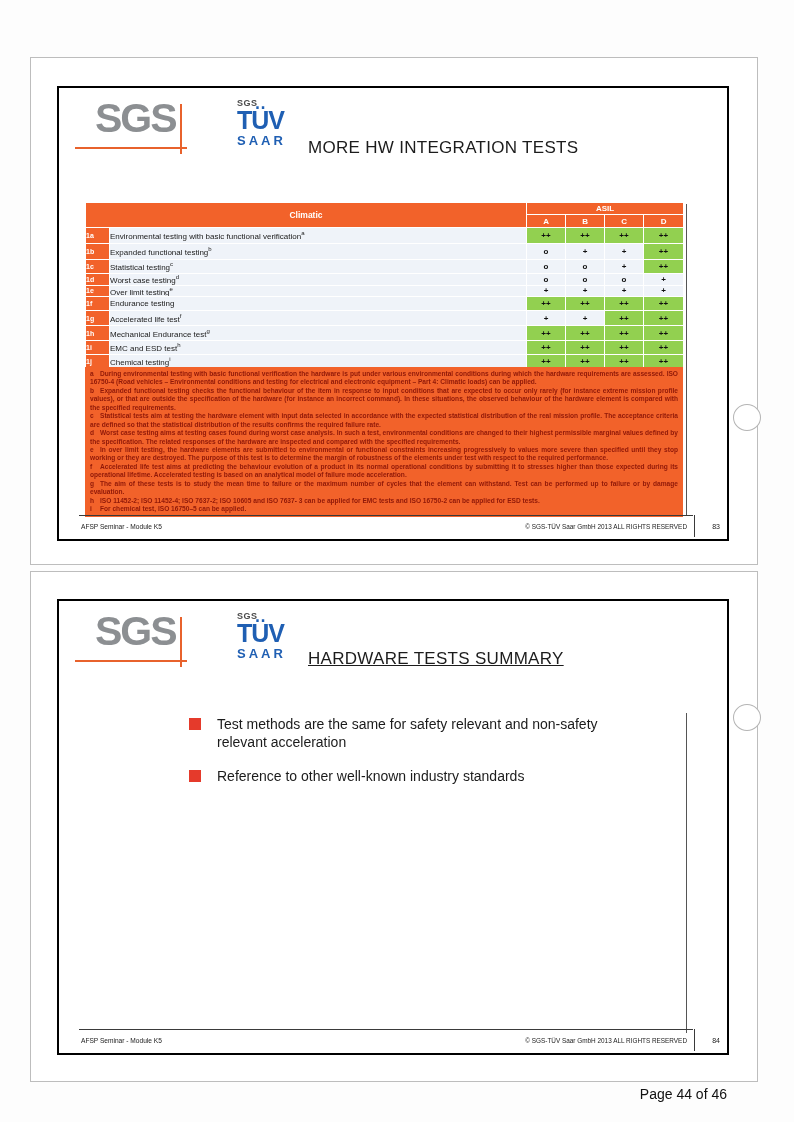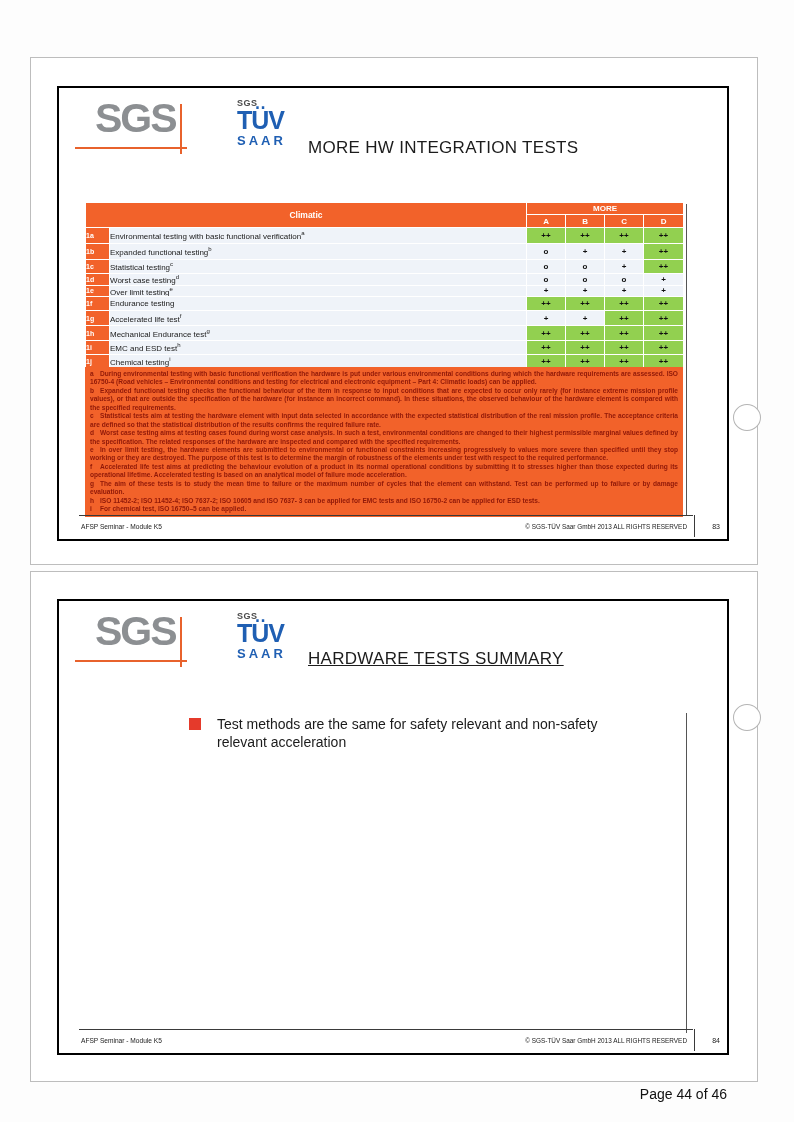--- a/index.html
+++ b/index.html
@@ -92,21 +92,21 @@
         <col style="width:24px">
           <col style="width:417px">
         <col style="width:39px">
           <col style="width:39px">
           <col style="width:39px">
           <col style="width:40px">
       </colgroup>
       <thead>
         <tr>
           <th class="hdr hdr-methods" colspan="2" rowspan="2">Climatic</th>
-          <th class="hdr hdr-asil" colspan="4">MORE</th>
+          <th class="hdr hdr-asil" colspan="4">ASIL</th>
         </tr>
         <tr id="asil-letters">
             <th class="hdr hdr-letter">A</th>
             <th class="hdr hdr-letter">B</th>
             <th class="hdr hdr-letter">C</th>
             <th class="hdr hdr-letter">D</th>
           </tr>
       </thead>
       <tbody id="asil-body">
           <tr style="height: 16px;">
@@ -227,20 +227,24 @@
       <div class="tuv-main">TÜV</div>
       <div class="tuv-saar">SAAR</div>
     </div>
     <div class="slide-title">HARDWARE TESTS SUMMARY</div>
 
     <div class="bullets" id="bullets">
         <div class="bullet">
           <span class="bullet-sq"></span>
           <span class="bullet-text">Test methods are the same for safety relevant and non-safety relevant acceleration</span>
         </div>
+        <div class="bullet">
+          <span class="bullet-sq"></span>
+          <span class="bullet-text">Reference to other well-known industry standards</span>
+        </div>
       </div>
 
     <div class="content-vline" id="vline2"></div>
 
     <div class="slide-footer">
       <div class="footer-line"></div>
       <div class="footer-left">AFSP Seminar - Module K5</div>
       <div class="footer-right">© SGS-TÜV Saar GmbH 2013 ALL RIGHTS RESERVED</div>
       <div class="footer-vline"></div>
       <div class="footer-page">84</div>

